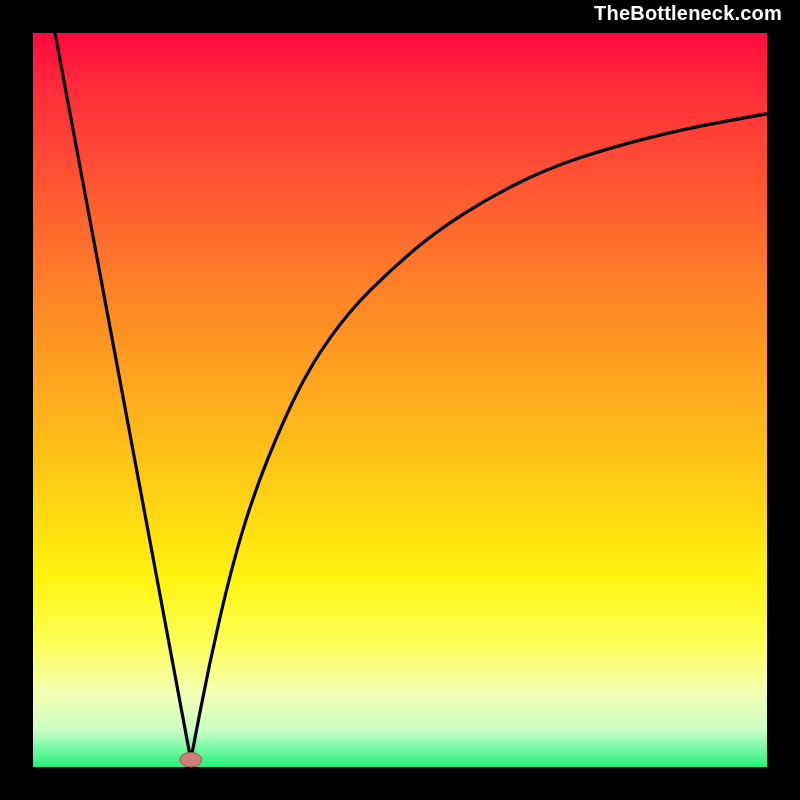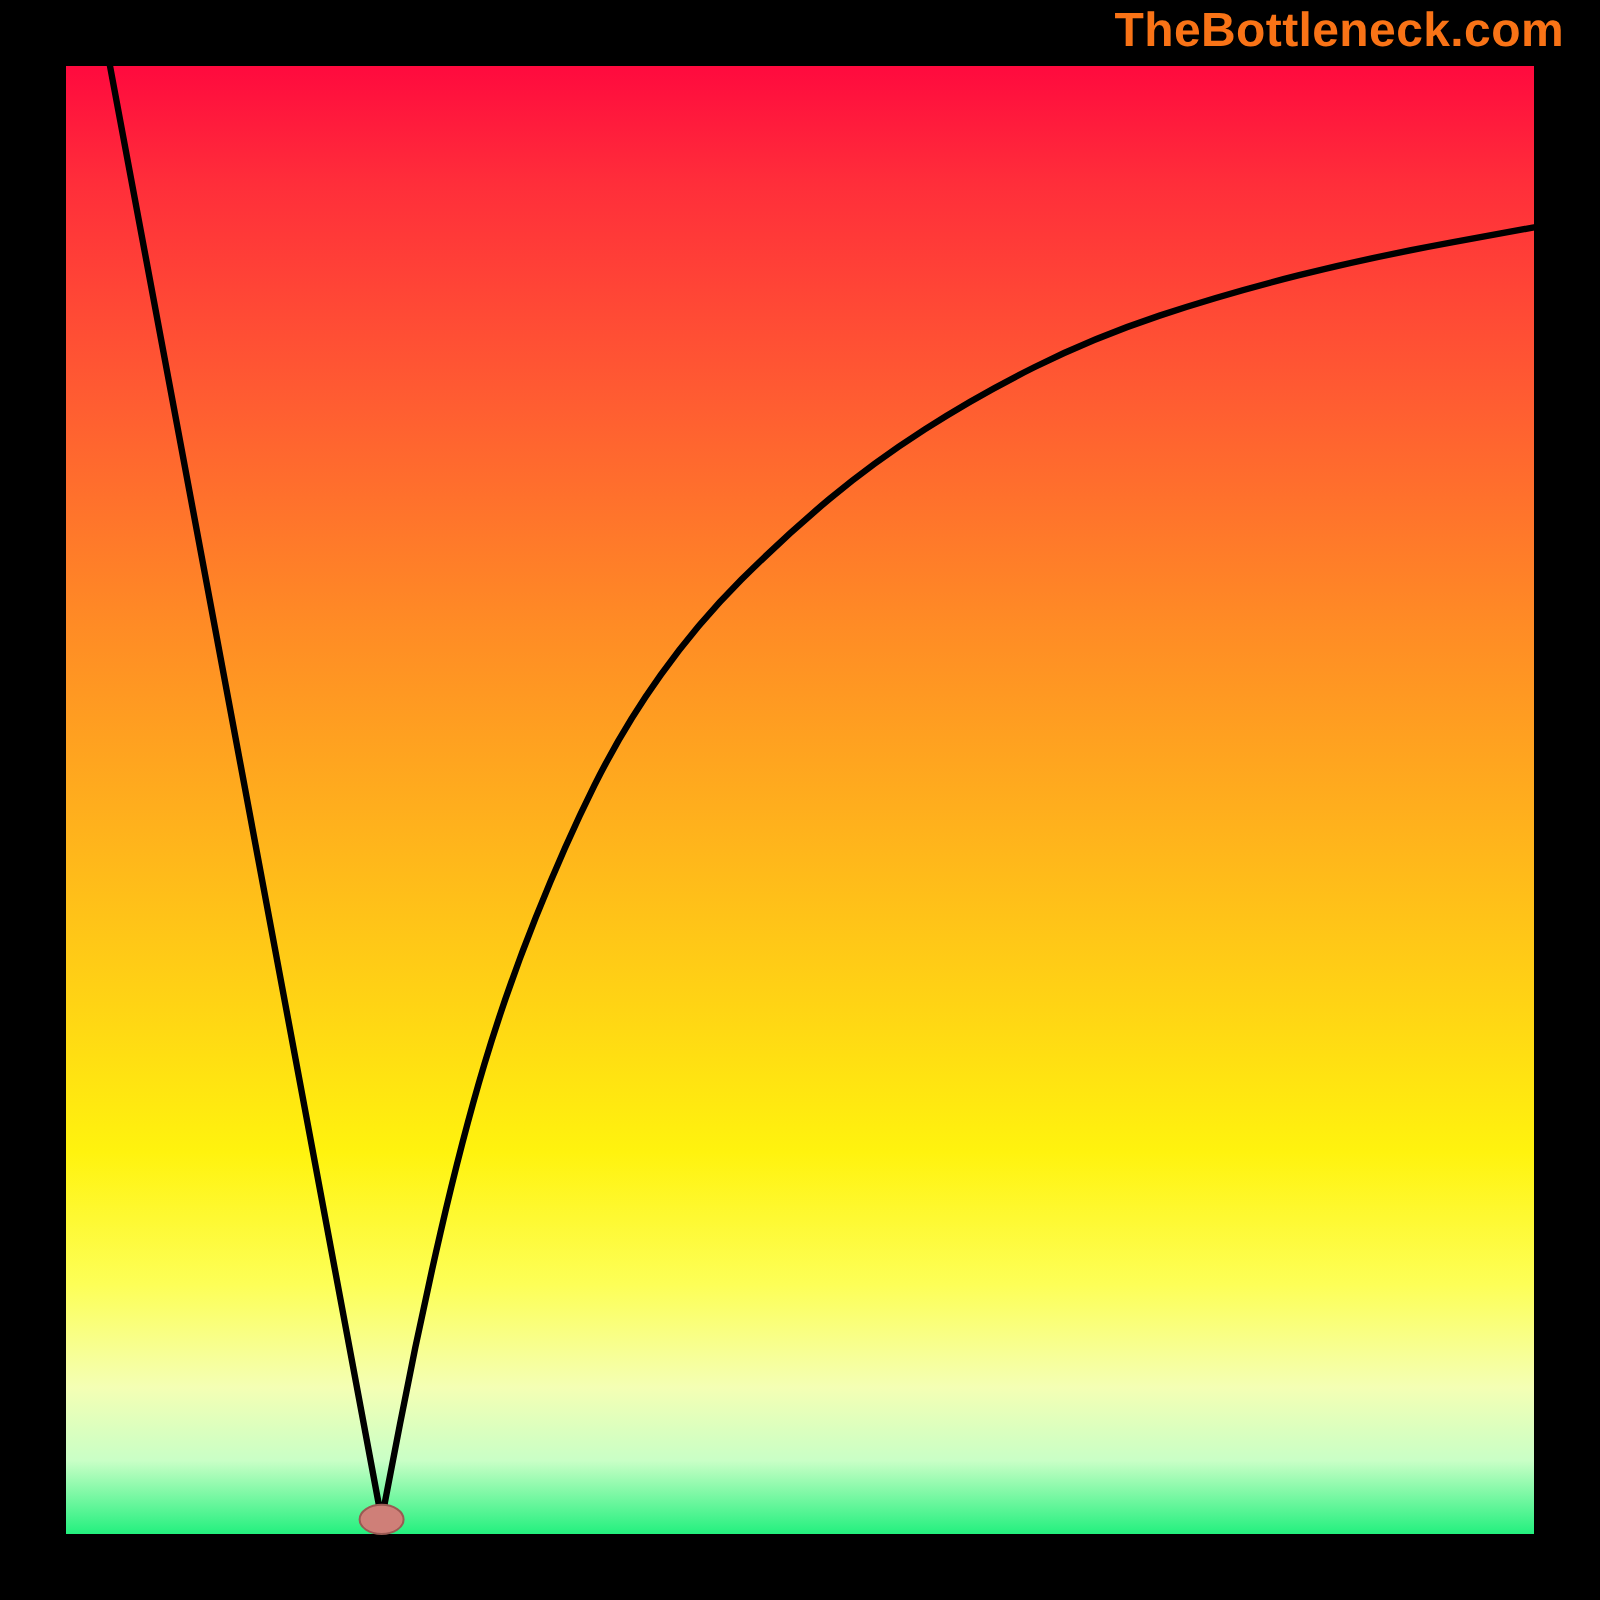--- a/index.html
+++ b/index.html
@@ -14,22 +14,22 @@
   .frame {
     position: relative;
     width: 800px;
     height: 800px;
     background: #000;
   }
   .watermark {
     position: absolute;
     top: 2px;
     right: 18px;
-    color: #f97316;
-    font-size: 24px;
+    color: #ffffff;
+    font-size: 20px;
     font-weight: 600;
     letter-spacing: 0.2px;
     user-select: none;
   }
   .plot {
     position: absolute;
     left: 33px;
     top: 33px;
     width: 734px;
     height: 734px;

